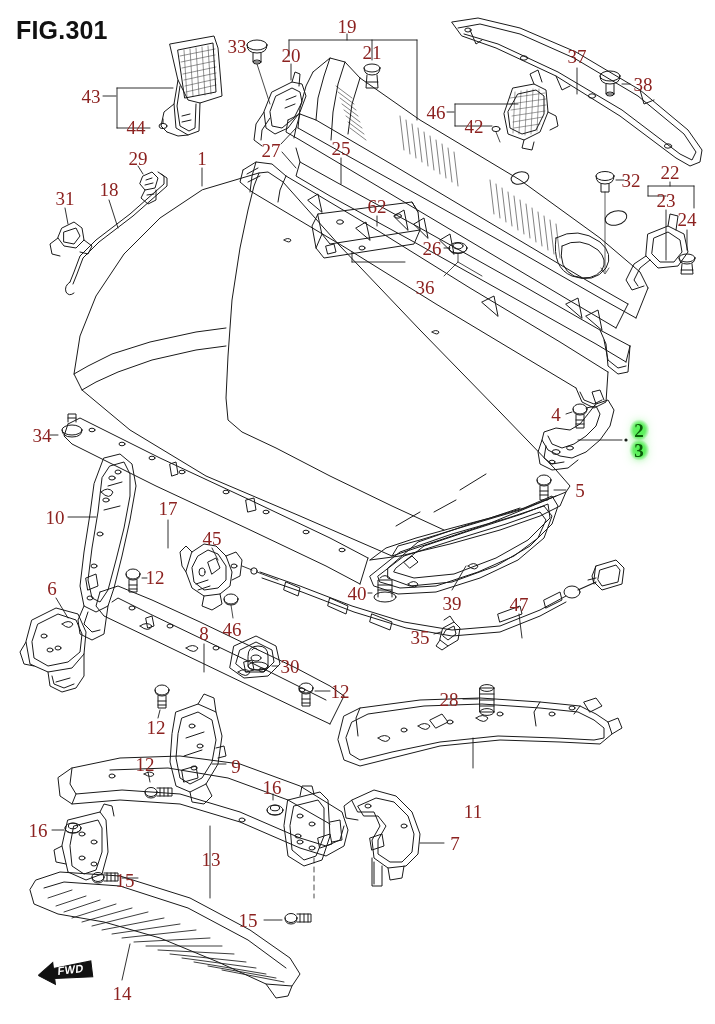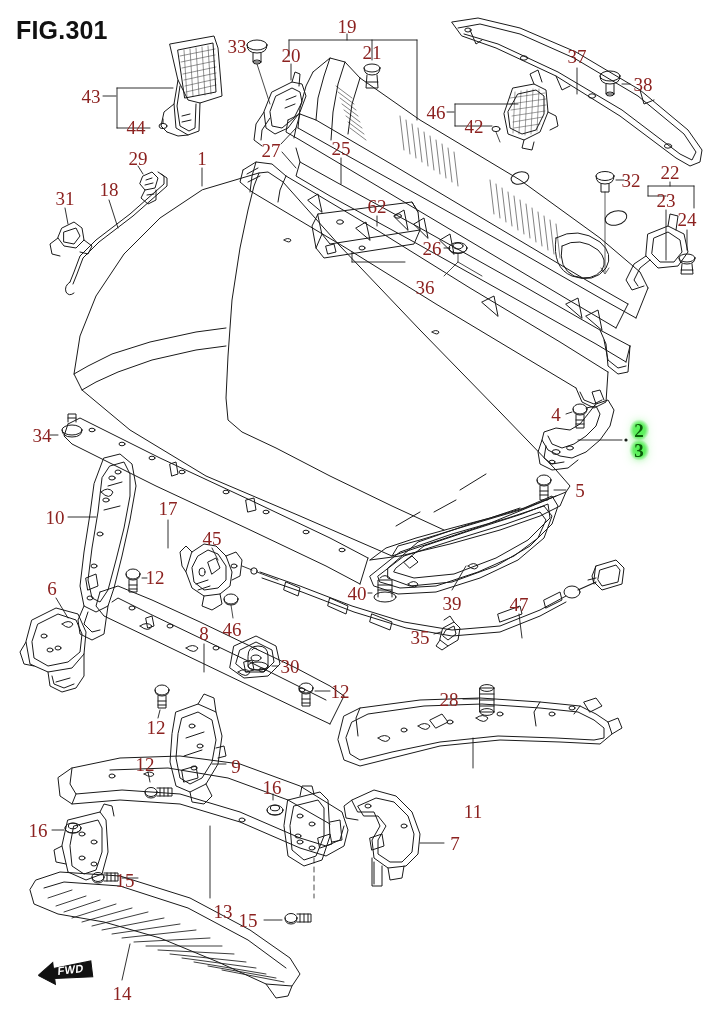--- a/index.html
+++ b/index.html
@@ -748,18 +748,18 @@
       <div class="callout" style="left: 340px; top: 691px;">12</div>
       <div class="callout" style="left: 449px; top: 699px;">28</div>
       <div class="callout" style="left: 156px; top: 727px;">12</div>
       <div class="callout" style="left: 236px; top: 766px;">9</div>
       <div class="callout" style="left: 473px; top: 783px; margin-top: 28px;">11</div>
       <div class="callout" style="left: 145px; top: 764px;">12</div>
       <div class="callout" style="left: 272px; top: 787px;">16</div>
       <div class="callout" style="left: 38px; top: 830px;">16</div>
       <div class="callout" style="left: 455px; top: 843px;">7</div>
       <div class="callout" style="left: 125px; top: 880px;">15</div>
-      <div class="callout" style="left: 211px; top: 911px; margin-left: 12px;">13</div>
+      <div class="callout" style="left: 211px; top: 859px;">13</div>
       <div class="callout" style="left: 248px; top: 920px;">15</div>
       <div class="callout" style="left: 122px; top: 993px;">14</div>
     </div>
 
 </div>
 
 </body></html>

